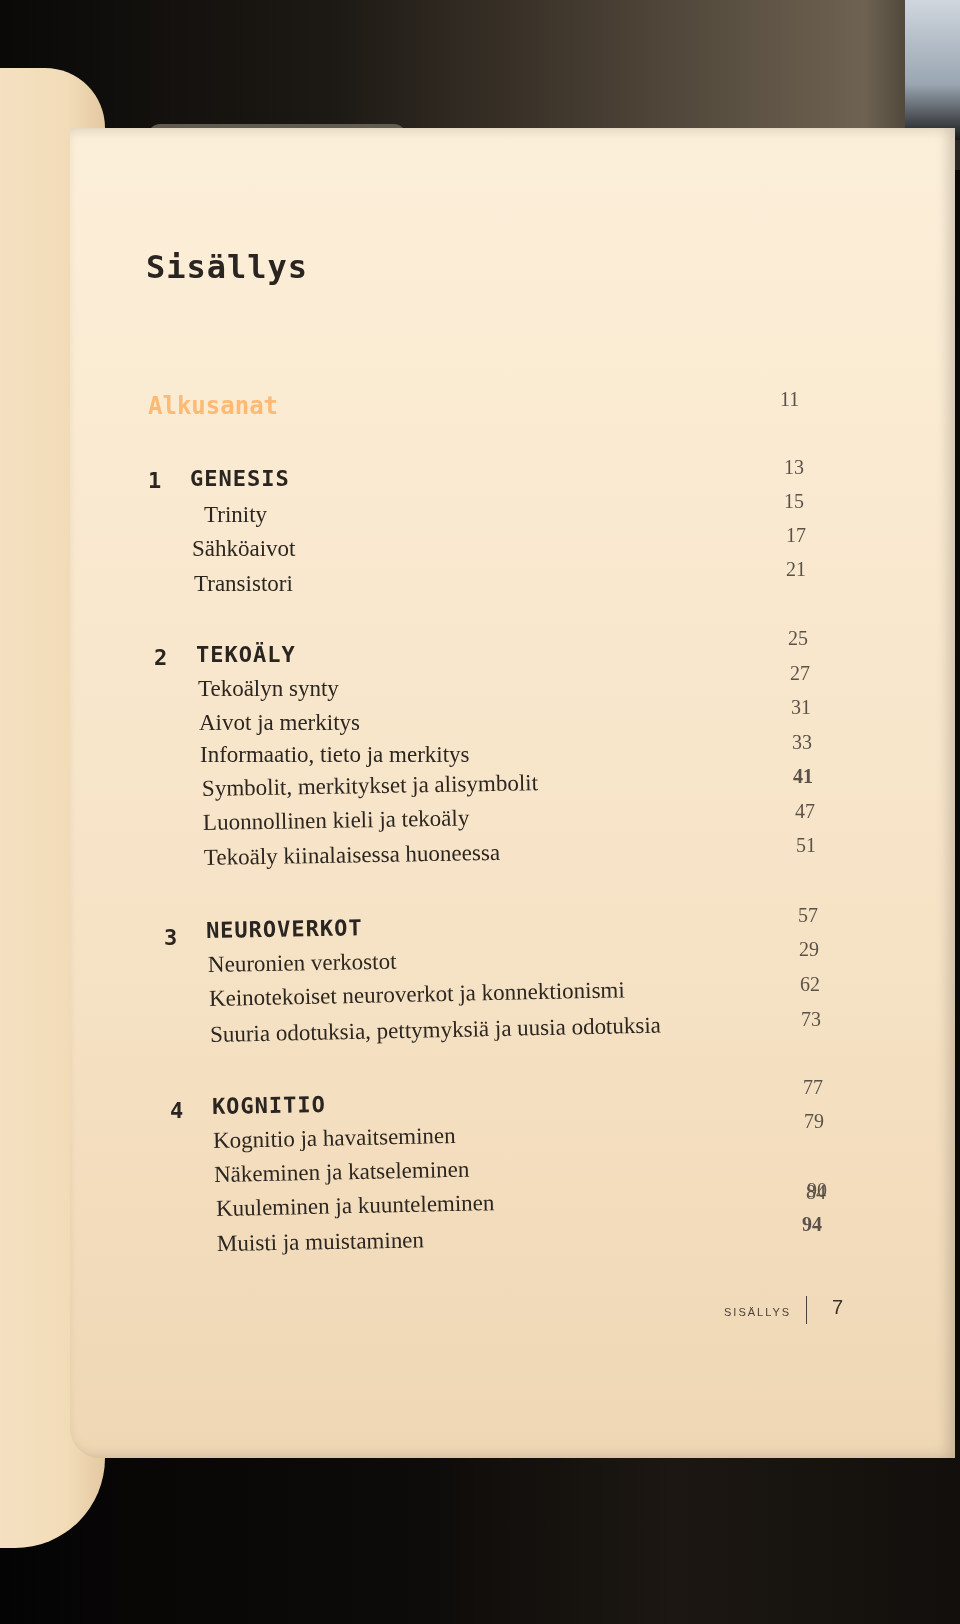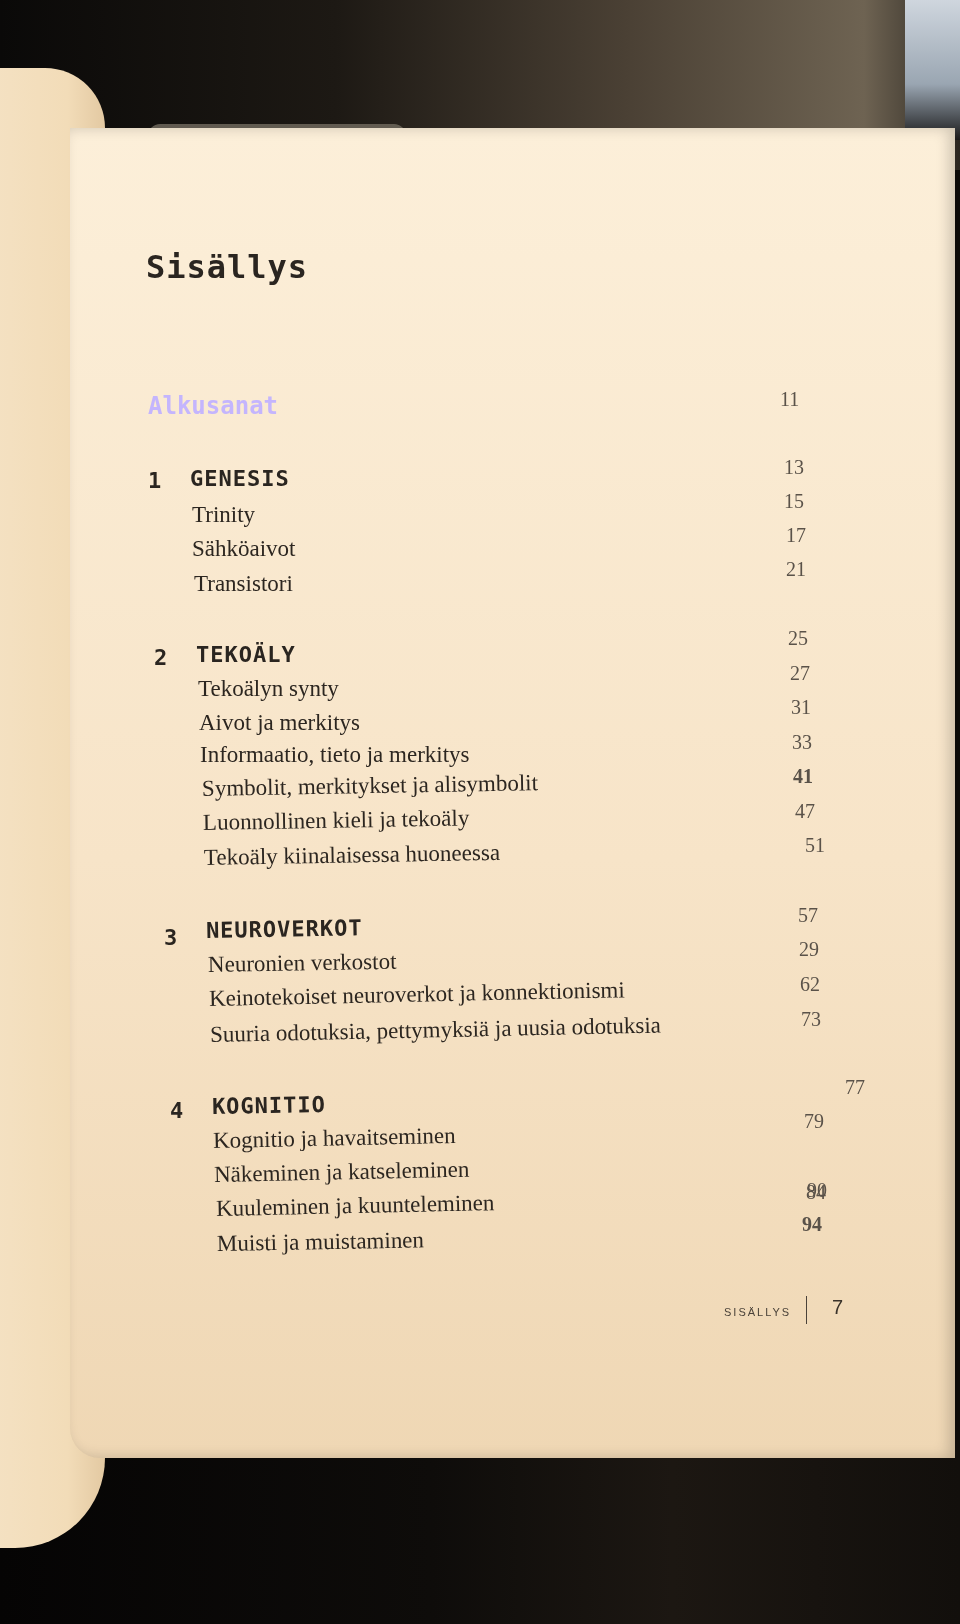--- a/index.html
+++ b/index.html
@@ -36,21 +36,21 @@
     box-shadow: -6px 0 14px rgba(0,0,0,.18) inset;
   }
   .title {
     position:absolute; left:146px; top:248px;
     font-family:"DejaVu Sans Mono", monospace; font-weight:bold;
     font-size:32px; color:#2a2520; letter-spacing:1px;
   }
   .alku {
     position:absolute; left:148px; top:392px;
     font-family:"DejaVu Sans Mono", monospace; font-weight:bold;
-    font-size:24px; color:#c4b5fd;
+    font-size:24px; color:#fdba74;
   }
   .pg { position:absolute; font-size:20px; color:#5a5249; }
   .chap-num {
     position:absolute; font-family:"DejaVu Sans Mono", monospace; font-weight:bold;
     font-size:22px; color:#2a2520;
   }
   .chap-title {
     position:absolute; font-family:"DejaVu Sans Mono", monospace; font-weight:bold;
     font-size:22px; color:#2a2520; letter-spacing:1px;
   }
@@ -80,56 +80,56 @@
 <div class="page"></div>
 
 <div class="title">Sisällys</div>
 
 <div class="alku">Alkusanat</div>
 <div class="pg" style="left:780px;top:388px;">11</div>
 
 <div class="chap-num" style="left:148px;top:468px;">1</div>
 <div class="chap-title" style="left:190px;top:466px;">GENESIS</div>
 <div class="pg" style="left:784px;top:456px;">13</div>
-<div class="sec" style="left:192px;top:502px;">Trinity</div>
+<div class="sec" style="left:204px;top:502px;">Trinity</div>
 <div class="pg" style="left:784px;top:490px;">15</div>
 <div class="sec" style="left:192px;top:536px;">Sähköaivot</div>
 <div class="pg" style="left:786px;top:524px;">17</div>
 <div class="sec" style="left:194px;top:571px;">Transistori</div>
 <div class="pg" style="left:786px;top:558px;">21</div>
 
 <div class="chap-num" style="left:154px;top:645px;">2</div>
 <div class="chap-title" style="left:196px;top:642px;">TEKOÄLY</div>
 <div class="pg" style="left:788px;top:627px;">25</div>
 <div class="sec" style="left:198px;top:676px;">Tekoälyn synty</div>
 <div class="pg" style="left:790px;top:662px;">27</div>
 <div class="sec" style="left:199px;top:710px;">Aivot ja merkitys</div>
 <div class="pg" style="left:791px;top:696px;">31</div>
 <div class="sec" style="left:200px;top:742px;">Informaatio, tieto ja merkitys</div>
 <div class="pg" style="left:792px;top:731px;">33</div>
 <div class="sec" style="left:202px;top:776px;transform:rotate(-1deg);transform-origin:left;">Symbolit, merkitykset ja alisymbolit</div>
 <div class="pg" style="left:793px;top:765px;font-weight:bold;">41</div>
 <div class="sec" style="left:203px;top:810px;transform:rotate(-1deg);transform-origin:left;">Luonnollinen kieli ja tekoäly</div>
 <div class="pg" style="left:795px;top:800px;">47</div>
 <div class="sec" style="left:204px;top:845px;transform:rotate(-1deg);transform-origin:left;">Tekoäly kiinalaisessa huoneessa</div>
-<div class="pg" style="left:796px;top:834px;margin-left:9px;">51</div>
+<div class="pg" style="left:796px;top:834px;">51</div>
 
 <div class="chap-num" style="left:164px;top:925px;">3</div>
 <div class="chap-title" style="left:206px;top:918px;transform:rotate(-1deg);transform-origin:left;">NEUROVERKOT</div>
 <div class="pg" style="left:798px;top:904px;">57</div>
 <div class="sec" style="left:208px;top:952px;transform:rotate(-1deg);transform-origin:left;">Neuronien verkostot</div>
 <div class="pg" style="left:799px;top:938px;">29</div>
 <div class="sec" style="left:209px;top:986px;transform:rotate(-1.2deg);transform-origin:left;">Keinotekoiset neuroverkot ja konnektionismi</div>
 <div class="pg" style="left:800px;top:973px;">62</div>
 <div class="sec" style="left:210px;top:1022px;transform:rotate(-1.2deg);transform-origin:left;">Suuria odotuksia, pettymyksiä ja uusia odotuksia</div>
 <div class="pg" style="left:801px;top:1008px;">73</div>
 
 <div class="chap-num" style="left:170px;top:1098px;">4</div>
 <div class="chap-title" style="left:212px;top:1094px;transform:rotate(-1deg);transform-origin:left;">KOGNITIO</div>
-<div class="pg" style="left:803px;top:1076px;margin-left:42px;">77</div>
+<div class="pg" style="left:803px;top:1076px;">77</div>
 <div class="sec" style="left:213px;top:1128px;transform:rotate(-1.2deg);transform-origin:left;">Kognitio ja havaitseminen</div>
 <div class="pg" style="left:804px;top:1110px;">79</div>
 <div class="sec" style="left:214px;top:1162px;transform:rotate(-1.2deg);transform-origin:left;">Näkeminen ja katseleminen</div>
 <div class="pg" style="left:806px;top:1145px;margin-top:36px;">84</div>
 <div class="sec" style="left:216px;top:1196px;transform:rotate(-1.2deg);transform-origin:left;">Kuuleminen ja kuunteleminen</div>
 <div class="pg" style="left:807px;top:1179px;">90</div>
 <div class="sec" style="left:217px;top:1231px;transform:rotate(-1deg);transform-origin:left;">Muisti ja muistaminen</div>
 <div class="pg" style="left:802px;top:1213px;font-weight:bold;">94</div>
 
 <div class="footer-label">SISÄLLYS</div>

